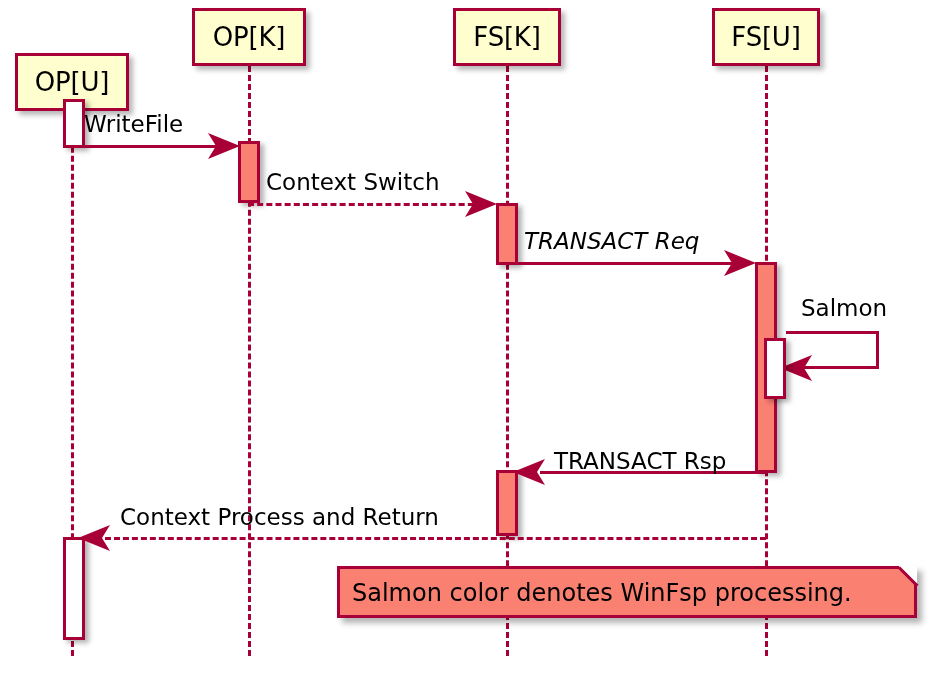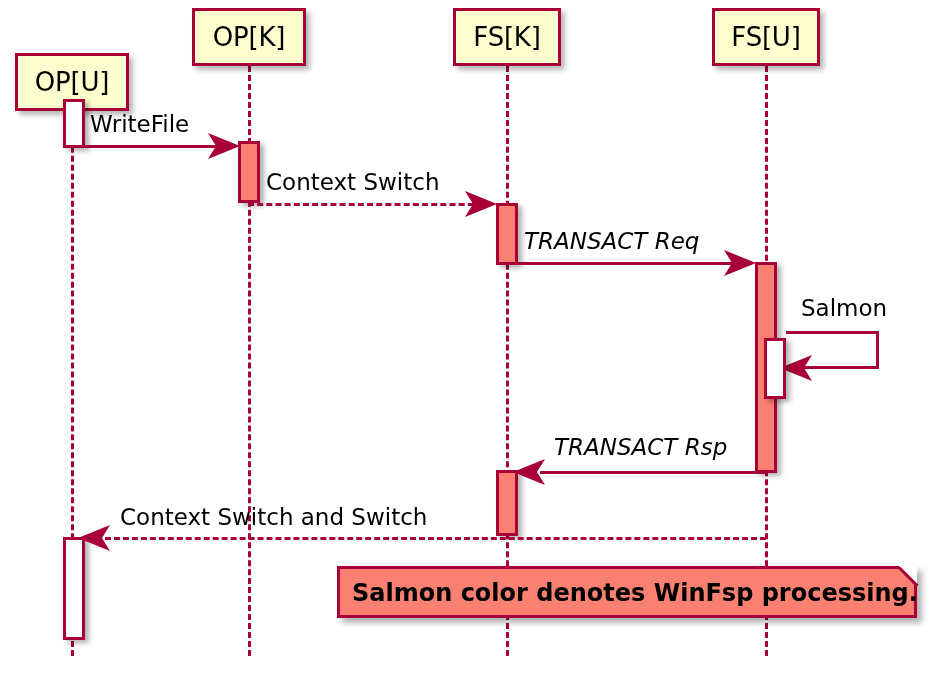--- a/index.html
+++ b/index.html
@@ -102,21 +102,20 @@
     height: 3px;
     transform-origin: left center;
     z-index: 4;
   }
   .note-text {
     position: absolute;
     color: #000000;
     font-size: 24px;
     line-height: 1;
     white-space: nowrap;
-    font-weight: bold;
   }
 </style>
 </head>
 <body>
 
 <div id="diagram">
 
   <div class="lifeline" style="left:71px; top:66px; height:590px;"></div>
   <div class="lifeline" style="left:248px; top:66px; height:590px;"></div>
   <div class="lifeline" style="left:506px; top:66px; height:590px;"></div>
@@ -148,21 +147,21 @@
   <div class="activation salmon" style="left:496px; top:470px; width:22px; height:66px;"></div>
 
   <div class="activation white" style="left:63px; top:537px; width:22px; height:103px;"></div>
 
   <div class="msg-line" style="left:71px; top:145px; width:155px;"></div>
   <div class="arrowhead" style="left:206px; top:131px;">
     <svg width="34" height="30" viewBox="0 0 34 30">
       <path d="M 34 15 L 2 2 L 10 15 L 2 28 Z" fill="#A80036"></path>
     </svg>
   </div>
-  <div class="msg-label" style="left:90px; top:113px;">WriteFile</div>
+  <div class="msg-label" style="left:84px; top:113px;">WriteFile</div>
 
   <div class="msg-line dotted" style="left:248px; top:203px; width:235px;"></div>
   <div class="arrowhead" style="left:463px; top:189px;">
     <svg width="34" height="30" viewBox="0 0 34 30">
       <path d="M 34 15 L 2 2 L 10 15 L 2 28 Z" fill="#A80036"></path>
     </svg>
   </div>
   <div class="msg-label" style="left:266px; top:171px;text-align:right;">Context Switch</div>
 
   <div class="msg-line" style="left:506px; top:262px; width:236px;"></div>
@@ -182,28 +181,28 @@
     </svg>
   </div>
   <div class="msg-label" style="left:801px; top:297px;">Salmon</div>
 
   <div class="msg-line" style="left:540px; top:471px; width:226px;"></div>
   <div class="arrowhead" style="left:513px; top:457px;">
     <svg width="34" height="30" viewBox="0 0 34 30">
       <path d="M 0 15 L 32 2 L 24 15 L 32 28 Z" fill="#A80036"></path>
     </svg>
   </div>
-  <div class="msg-label" style="left:554px; top:436px;font-style:italic;">TRANSACT Rsp</div>
+  <div class="msg-label" style="left:554px; top:450px;">TRANSACT Rsp</div>
 
   <div class="msg-line dotted" style="left:105px; top:537px; width:661px;"></div>
   <div class="arrowhead" style="left:78px; top:523px;">
     <svg width="34" height="30" viewBox="0 0 34 30">
       <path d="M 0 15 L 32 2 L 24 15 L 32 28 Z" fill="#A80036"></path>
     </svg>
   </div>
-  <div class="msg-label" style="left:120px; top:506px;">Context Switch and Switch</div>
+  <div class="msg-label" style="left:120px; top:506px;">Context Process and Return</div>
 
   <div class="note" style="left:337px; top:566px; width:580px; height:52px;"></div>
   <div class="note-fold" style="left:899px; top:566px;"></div>
   <div class="note-fold-line" style="left:899px; top:566px; width:26px; transform: rotate(45deg);"></div>
   <div class="note-text" style="left:352px; top:581px;">Salmon color denotes WinFsp processing.</div>
 
 </div>
 
 </body></html>

